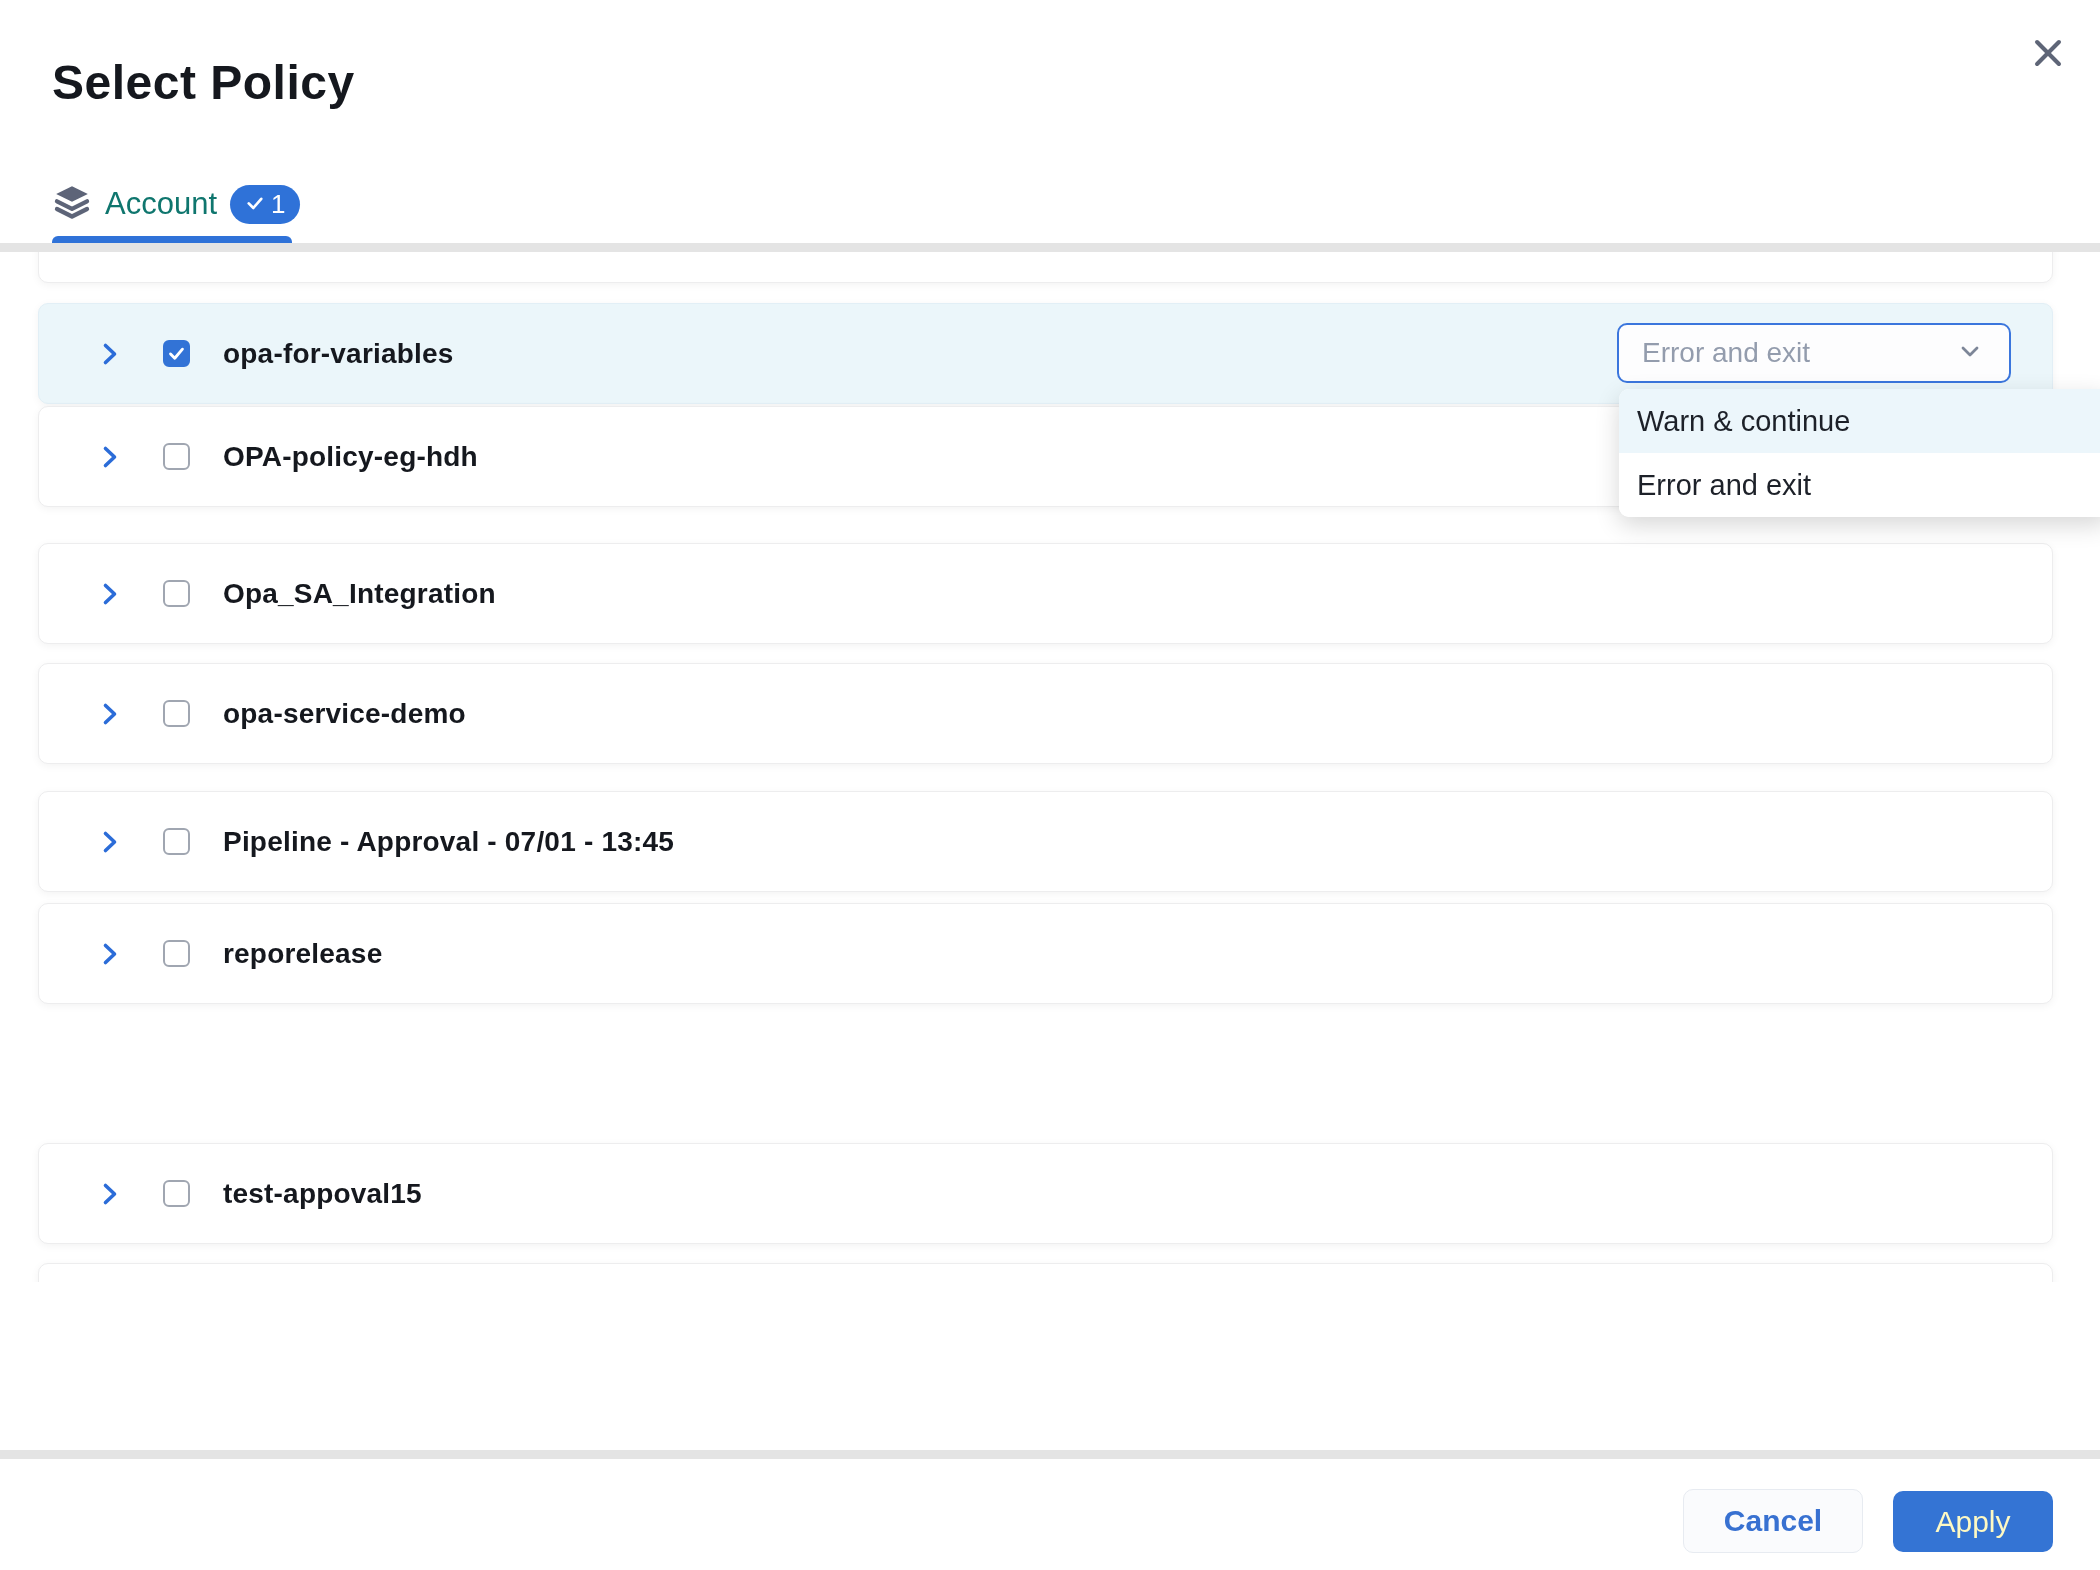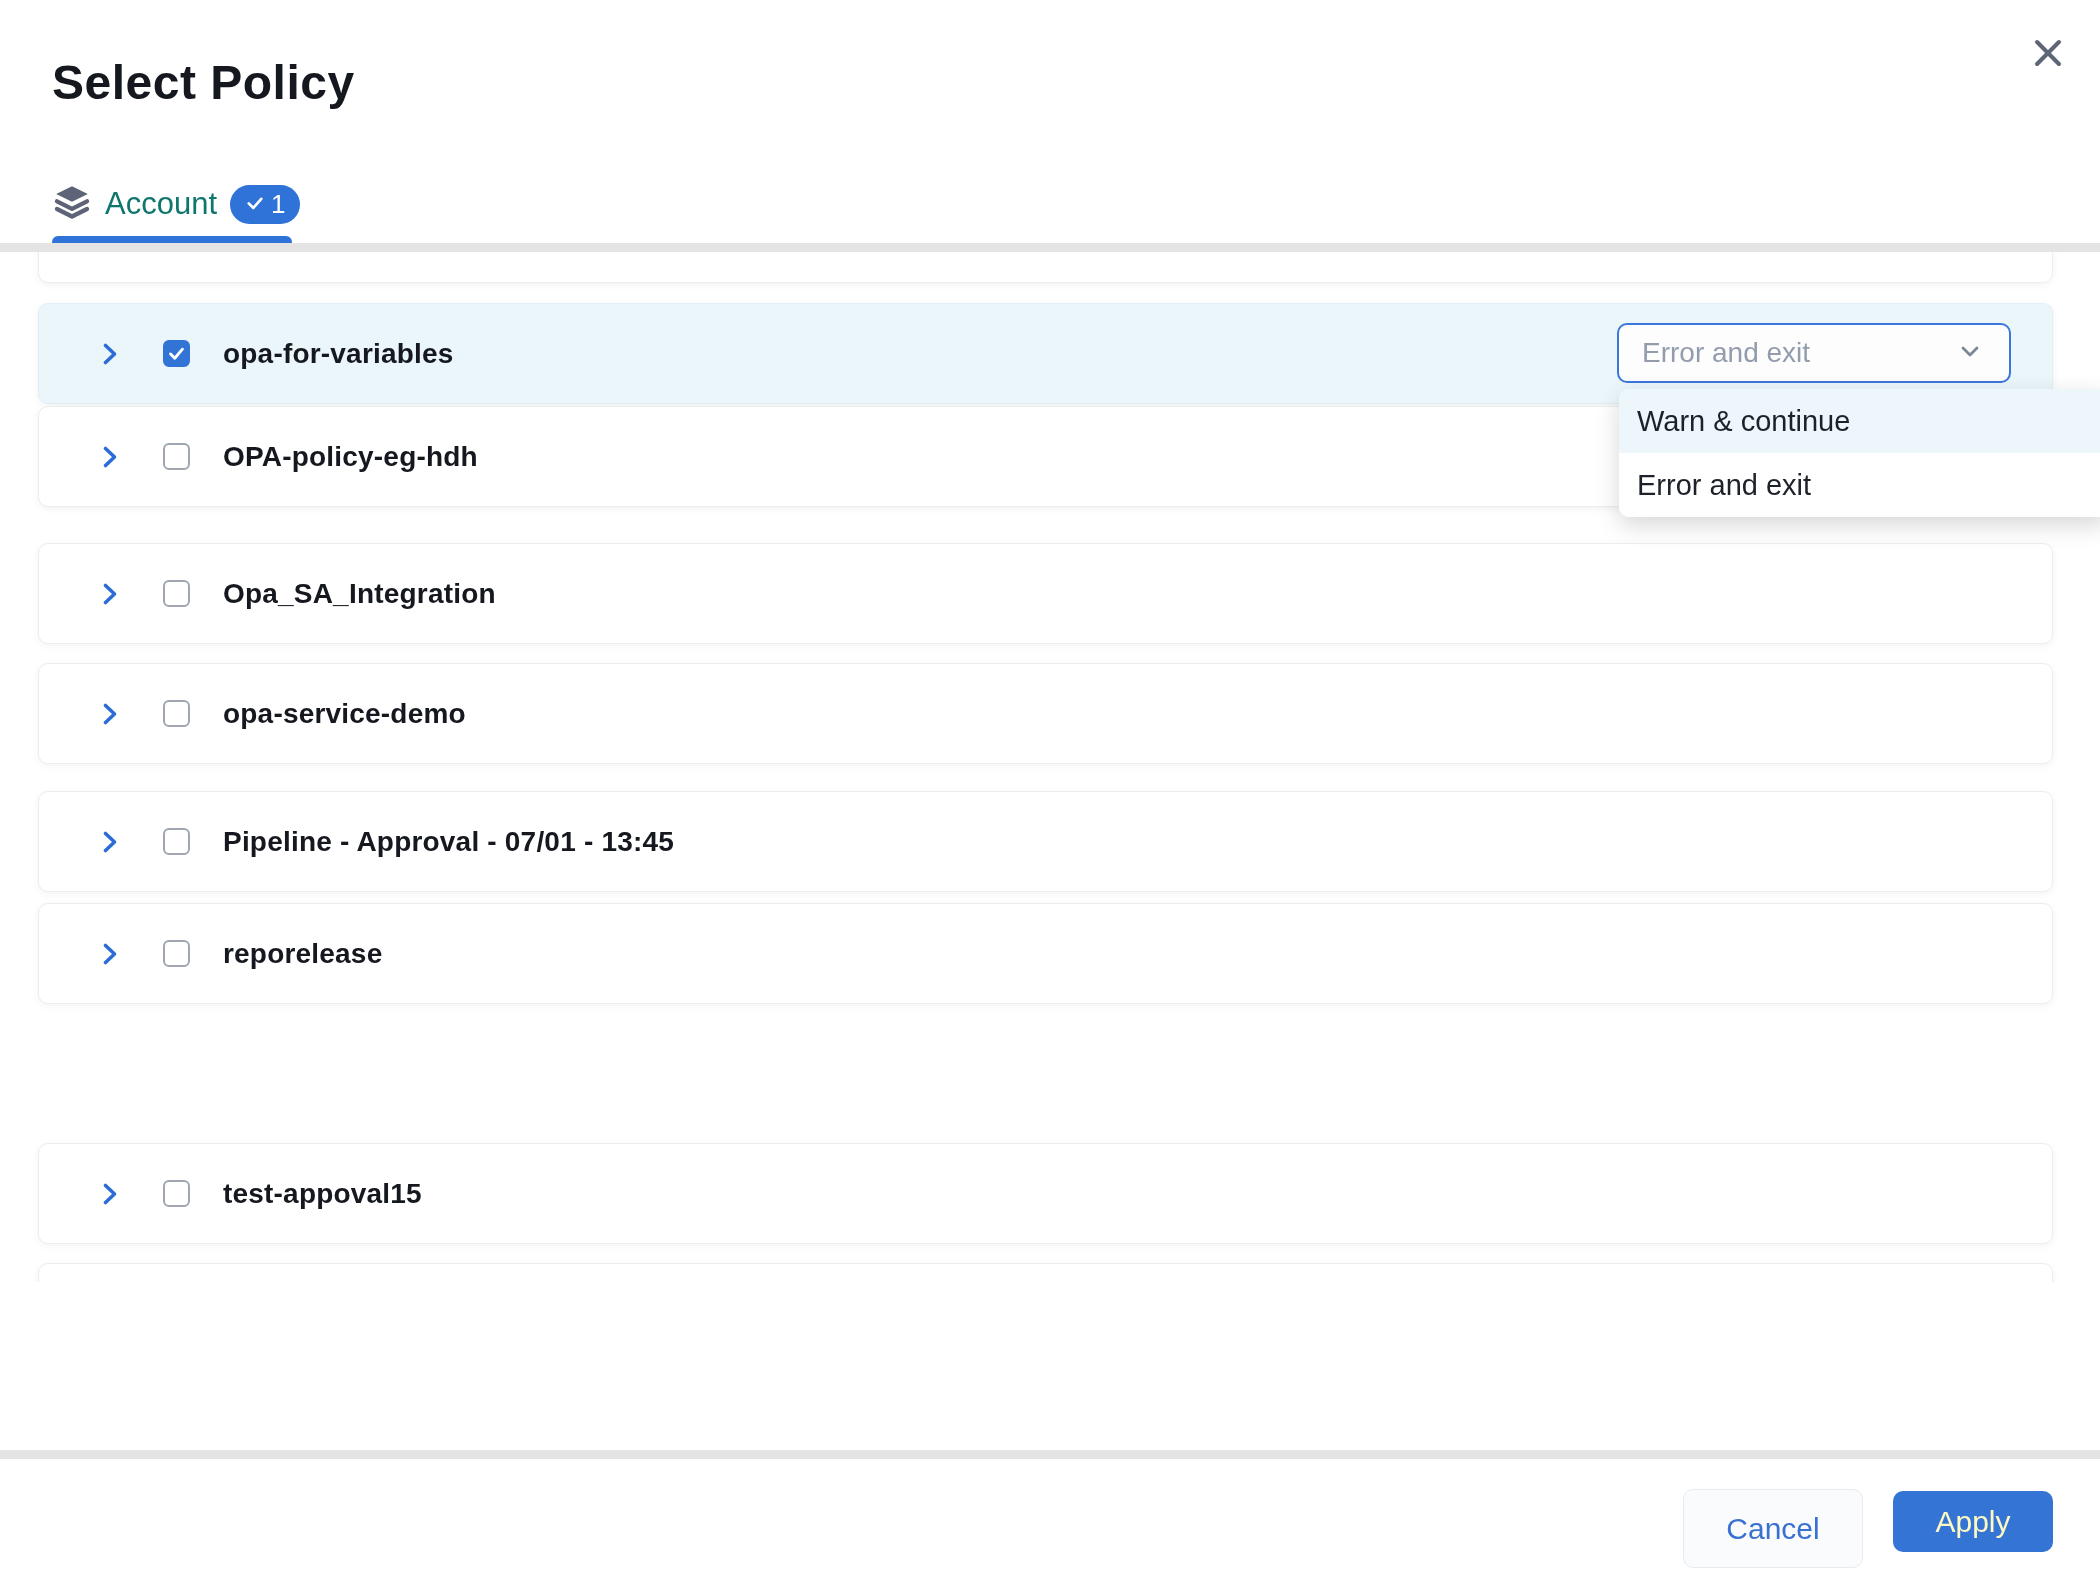--- a/index.html
+++ b/index.html
@@ -90,24 +90,24 @@
     font-size:29px; color:#1d2129; cursor:pointer; background:#fff;
   }
   .menu-option.highlighted { background:#ecf6fb; }
 
   
   .footer-divider {
     position:absolute; left:0; top:1450px; width:2100px; height:9px;
     background:#e4e4e4;
   }
   .btn-cancel {
-    position:absolute; left:1683px; top:1489px; width:180px; height:79px;
+    position:absolute; left:1683px; top:1489px; width:180px; height:64px;
     background:#fafbfd; border:1px solid #e7ebf1; border-radius:10px;
     font-family:"Liberation Sans", sans-serif;
-    font-size:30px; color:#3871d1; font-weight:400; cursor:pointer;
+    font-size:30px; color:#3871d1; font-weight:700; cursor:pointer;
   }
   .btn-apply {
     position:absolute; left:1893px; top:1491px; width:160px; height:61px;
     background:#3474d4; border:none; border-radius:10px;
     font-family:"Liberation Sans", sans-serif;
     font-size:30px; color:#fef9c3; font-weight:500; cursor:pointer;
   }
 </style>
 </head>
 <body>

